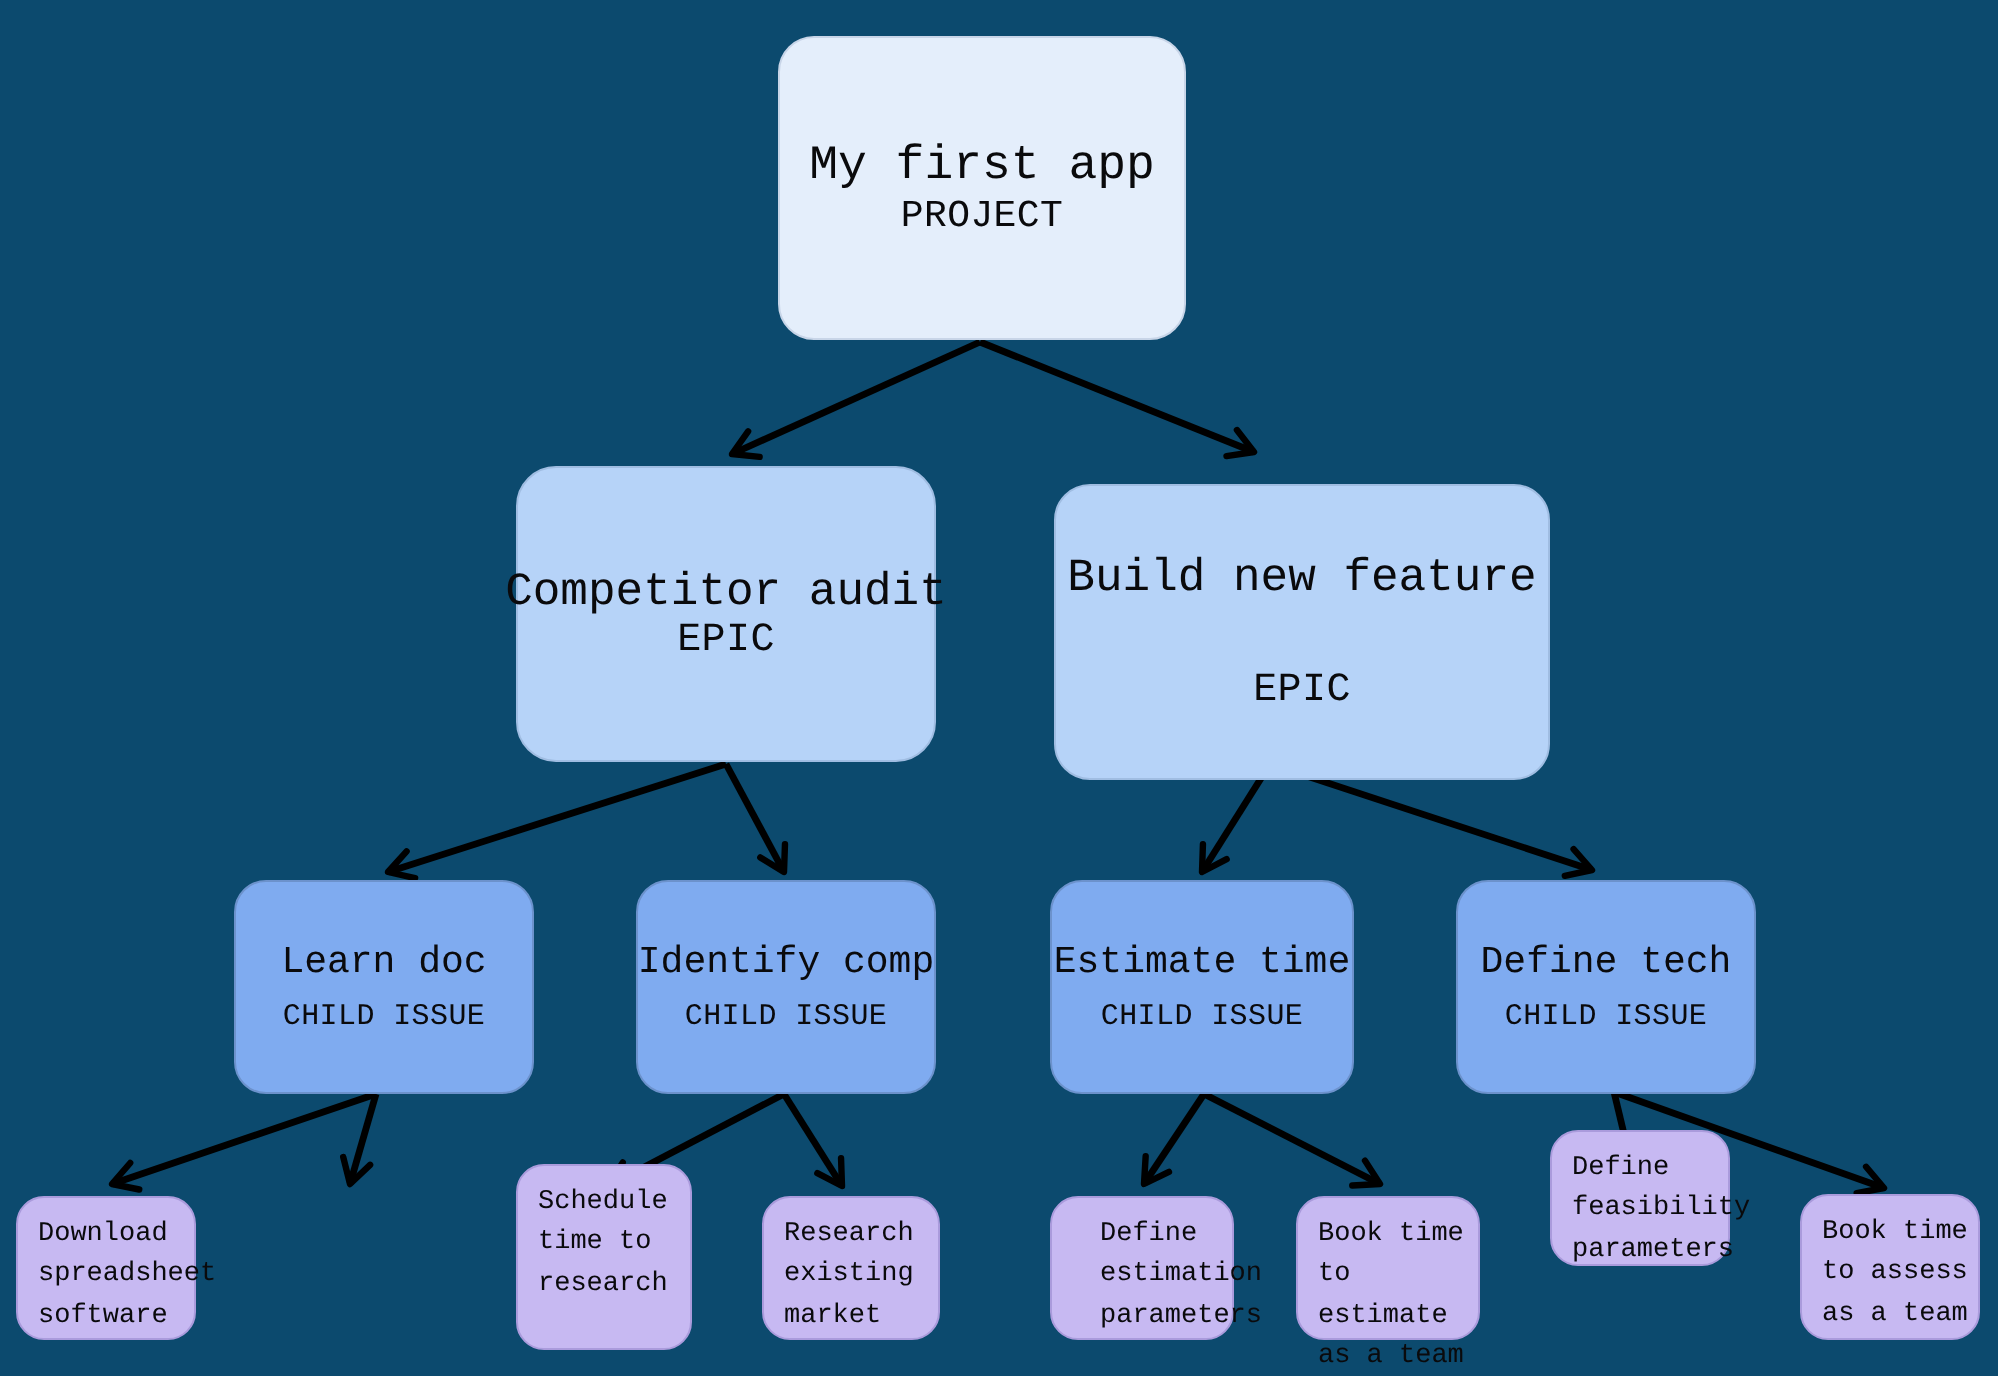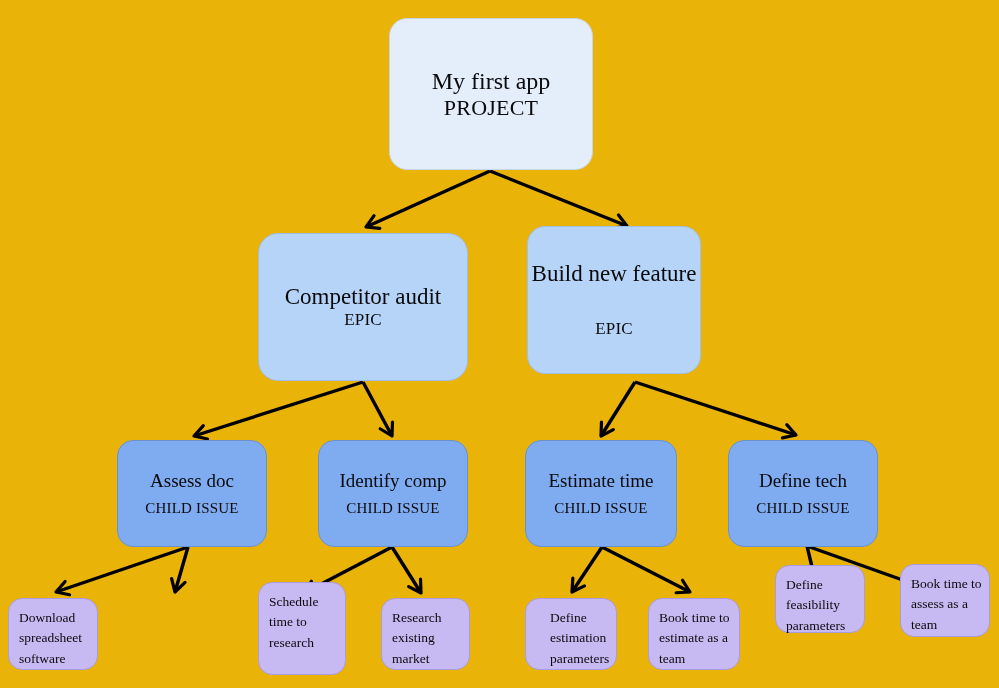--- a/index.html
+++ b/index.html
@@ -5,22 +5,22 @@
 <style>
   html, body {
     margin: 0;
     padding: 0;
     background: #ffffff;
   }
   .canvas {
     position: relative;
     width: 999px;
     height: 688px;
-    background: #eab308;
-    font-family: Liberation Serif, serif;
+    background: #0c4a6e;
+    font-family: Liberation Mono, monospace;
     color: #0a0a0c;
     overflow: hidden;
   }
   .arrows {
     position: absolute;
     left: 0; top: 0;
     width: 999px; height: 688px;
     pointer-events: none;
   }
   .arrows line {
@@ -43,28 +43,28 @@
     justify-content: center;
     text-align: center;
   }
   .node .title { white-space: nowrap; }
   .project {
     background: var(--project-fill, #E4EEFB);
     border: 1px solid var(--project-border, #C8D5E8);
     border-radius: 18px;
   }
   .project .title { font-size: 24px; }
-  .project .subtitle { font-size: 22px; margin-top: 0; letter-spacing: 0.2px; }
+  .project .subtitle { font-size: 19px; margin-top: 0; letter-spacing: 0.2px; }
   .epic {
     background: var(--epic-fill, #B6D3F8);
     border: 1px solid var(--epic-border, #A0BDE2);
     border-radius: 18px;
   }
   .epic .title { font-size: 23px; }
-  .epic .subtitle { font-size: 17px; margin-top: 0; letter-spacing: 0.2px; }
+  .epic .subtitle { font-size: 20px; margin-top: 0; letter-spacing: 0.2px; }
   .child {
     background: var(--child-fill, #7FABF0);
     border: 1px solid var(--child-border, #6C92CC);
     border-radius: 16px;
   }
   .child .title { font-size: 19px; }
   .child .subtitle { font-size: 15px; margin-top: 8px; letter-spacing: 0.2px; text-align: right; }
   .task {
     background: var(--task-fill, #C7B9F2);
     border: 1px solid var(--task-border, #AA9BDC);
@@ -108,27 +108,27 @@
 
   <div class="node project" style="left:389px; top:18px; width:204px; height:152px;">
     <div class="title">My first app</div>
     <div class="subtitle">PROJECT</div>
   </div>
 
   <div class="node epic" style="left:258px; top:233px; width:210px; height:148px;border-radius:20px;">
     <div class="title">Competitor audit</div>
     <div class="subtitle">EPIC</div>
   </div>
-  <div class="node epic" style="left:527px; top:226px; width:174px; height:148px;gap:32px;">
+  <div class="node epic" style="left:527px; top:242px; width:248px; height:148px;gap:32px;">
     <div class="title">Build new feature</div>
     <div class="subtitle">EPIC</div>
   </div>
 
   <div class="node child" style="left:117px; top:440px; width:150px; height:107px;">
-    <div class="title">Assess doc</div>
+    <div class="title">Learn doc</div>
     <div class="subtitle">CHILD ISSUE</div>
   </div>
   <div class="node child" style="left:318px; top:440px; width:150px; height:107px;">
     <div class="title">Identify comp</div>
     <div class="subtitle">CHILD ISSUE</div>
   </div>
   <div class="node child" style="left:525px; top:440px; width:152px; height:107px;">
     <div class="title">Estimate time</div>
     <div class="subtitle">CHILD ISSUE</div>
   </div>
@@ -148,17 +148,17 @@
   </div>
   <div class="node task" style="left:525px; top:598px; width:92px; height:72px;padding-left:24px;">
     <div class="task-text">Define estimation parameters</div>
   </div>
   <div class="node task" style="left:648px; top:598px; width:92px; height:72px;">
     <div class="task-text">Book time to estimate as a team</div>
   </div>
   <div class="node task" style="left:775px; top:565px; width:90px; height:68px;">
     <div class="task-text">Define feasibility parameters</div>
   </div>
-  <div class="node task" style="left:900px; top:564px; width:90px; height:73px;">
+  <div class="node task" style="left:900px; top:597px; width:90px; height:73px;">
     <div class="task-text">Book time to assess as a team</div>
   </div>
 
 </div>
 
 </body></html>

